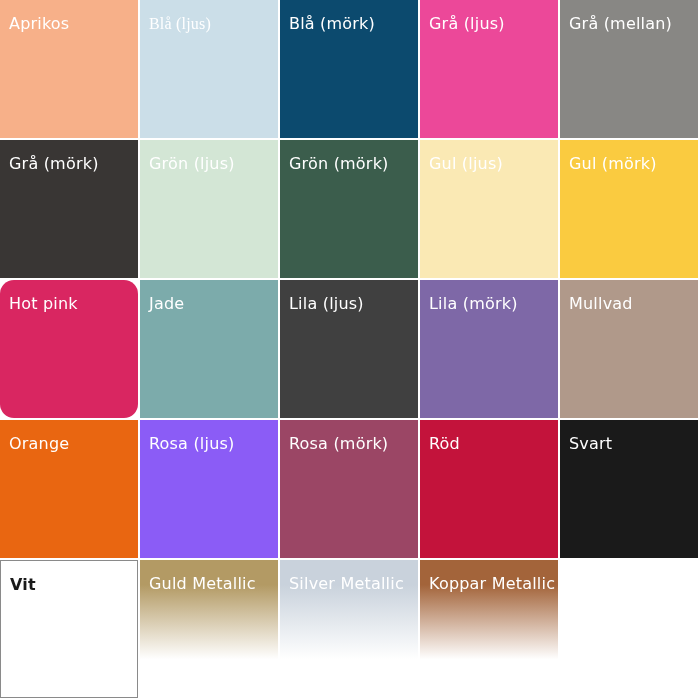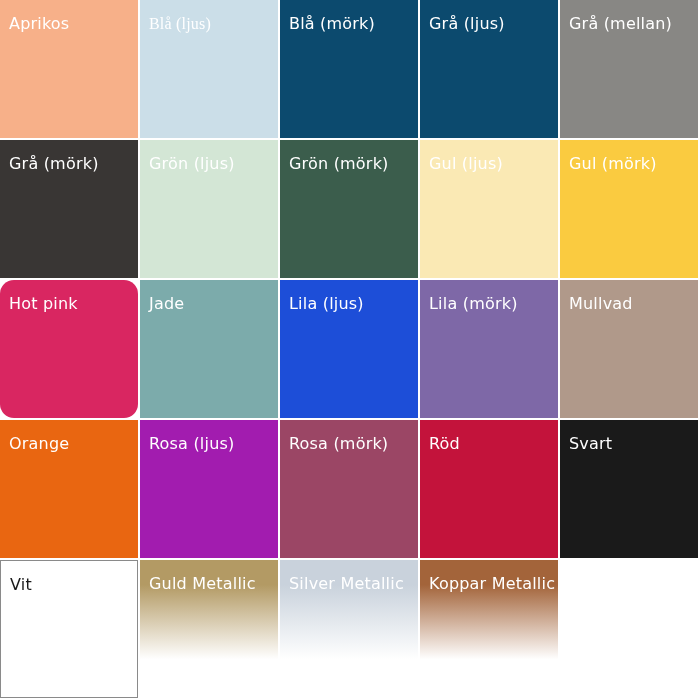--- a/index.html
+++ b/index.html
@@ -53,21 +53,21 @@
 <div id="palette-grid">
     <div class="swatch" style="background: rgb(247, 176, 137);">
       <span class="swatch-label" style="color: rgb(255, 255, 255);">Aprikos</span>
     </div>
     <div class="swatch" style="background: rgb(203, 222, 232);">
       <span class="swatch-label" style="color: rgb(255, 255, 255); font-family: Liberation Serif, serif;">Blå (ljus)</span>
     </div>
     <div class="swatch" style="background: #0c4a6e;">
       <span class="swatch-label" style="color: rgb(255, 255, 255);">Blå (mörk)</span>
     </div>
-    <div class="swatch" style="background: #0c4a6e;">
+    <div class="swatch" style="background: #ec4899;">
       <span class="swatch-label" style="color: rgb(255, 255, 255);">Grå (ljus)</span>
     </div>
     <div class="swatch" style="background: rgb(136, 135, 132);">
       <span class="swatch-label" style="color: rgb(255, 255, 255);">Grå (mellan)</span>
     </div>
     <div class="swatch" style="background: rgb(57, 54, 52);">
       <span class="swatch-label" style="color: rgb(255, 255, 255);">Grå (mörk)</span>
     </div>
     <div class="swatch" style="background: rgb(211, 230, 213);">
       <span class="swatch-label" style="color: rgb(255, 255, 255);">Grön (ljus)</span>
@@ -80,46 +80,46 @@
     </div>
     <div class="swatch" style="background: rgb(250, 203, 64);">
       <span class="swatch-label" style="color: rgb(255, 255, 255);">Gul (mörk)</span>
     </div>
     <div class="swatch" style="background: rgb(217, 38, 97); border-radius: 14px;">
       <span class="swatch-label" style="color: rgb(255, 255, 255);">Hot pink</span>
     </div>
     <div class="swatch" style="background: rgb(124, 171, 171);">
       <span class="swatch-label" style="color: rgb(255, 255, 255);">Jade</span>
     </div>
-    <div class="swatch" style="background: #1d4ed8;">
+    <div class="swatch" style="background: #404040;">
       <span class="swatch-label" style="color: rgb(255, 255, 255);">Lila (ljus)</span>
     </div>
     <div class="swatch" style="background: rgb(126, 104, 167);">
       <span class="swatch-label" style="color: rgb(255, 255, 255);">Lila (mörk)</span>
     </div>
     <div class="swatch" style="background: rgb(176, 153, 138);">
       <span class="swatch-label" style="color: rgb(255, 255, 255);">Mullvad</span>
     </div>
     <div class="swatch" style="background: rgb(233, 102, 17);">
       <span class="swatch-label" style="color: rgb(255, 255, 255);">Orange</span>
     </div>
-    <div class="swatch" style="background: #a21caf;">
+    <div class="swatch" style="background: #8b5cf6;">
       <span class="swatch-label" style="color: rgb(255, 255, 255);">Rosa (ljus)</span>
     </div>
     <div class="swatch" style="background: rgb(155, 70, 101);">
       <span class="swatch-label" style="color: rgb(255, 255, 255);">Rosa (mörk)</span>
     </div>
     <div class="swatch" style="background: rgb(195, 19, 59);">
       <span class="swatch-label" style="color: rgb(255, 255, 255);">Röd</span>
     </div>
     <div class="swatch" style="background: rgb(26, 26, 26);">
       <span class="swatch-label" style="color: rgb(255, 255, 255); text-align: right;">Svart</span>
     </div>
     <div class="swatch bordered" style="background: rgb(255, 255, 255);">
-      <span class="swatch-label" style="color: rgb(26, 26, 26);">Vit</span>
+      <span class="swatch-label" style="color: rgb(26, 26, 26); font-weight: bold;">Vit</span>
     </div>
     <div class="swatch" style="background: linear-gradient(rgb(179, 154, 100) 0%, rgb(179, 154, 100) 18%, rgb(255, 255, 255) 72%, rgb(255, 255, 255) 100%);">
       <span class="swatch-label" style="color: rgb(255, 255, 255);">Guld Metallic</span>
     </div>
     <div class="swatch" style="background: linear-gradient(rgb(201, 210, 220) 0%, rgb(201, 210, 220) 18%, rgb(255, 255, 255) 72%, rgb(255, 255, 255) 100%);">
       <span class="swatch-label" style="color: rgb(255, 255, 255);">Silver Metallic</span>
     </div>
     <div class="swatch" style="background: linear-gradient(rgb(163, 100, 58) 0%, rgb(163, 100, 58) 18%, rgb(255, 255, 255) 72%, rgb(255, 255, 255) 100%); padding-left: 39px;">
       <span class="swatch-label" style="color: rgb(255, 255, 255);">Koppar Metallic</span>
     </div>

